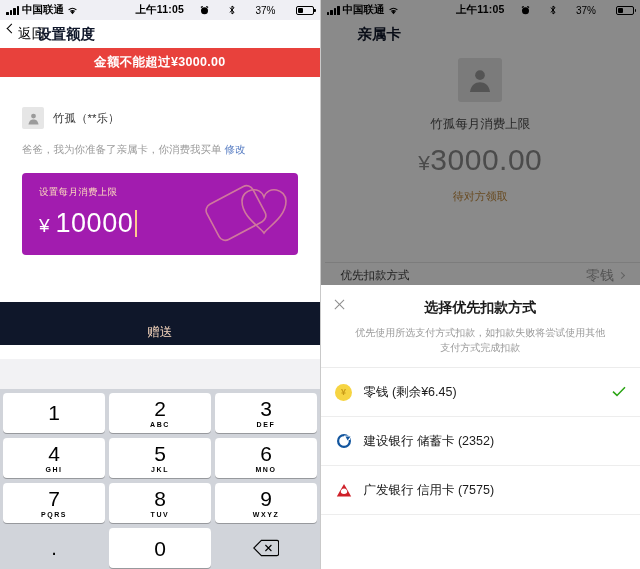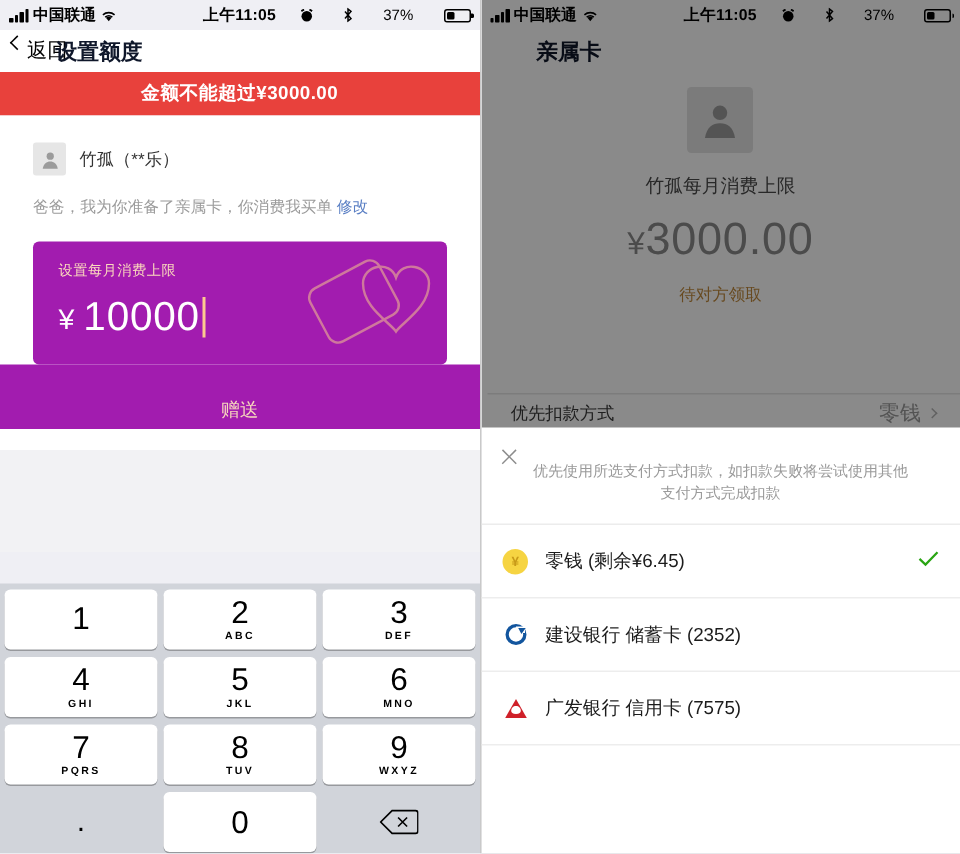--- a/index.html
+++ b/index.html
@@ -49,21 +49,21 @@
   .nav-title { position:absolute; left:0; right:0; 
                font-size:14.5px; font-weight:bold; color:#0f172a;margin-left:37px; }
 
   
   .banner {
     background:#e8413c; color:#fff; text-align:center;
     font-size:12.5px; font-weight:bold; padding:6px 0; letter-spacing:.3px;
   }
 
   
-  .card-white { background:#fff; padding:4px 0 14px 0; }
+  .card-white { background:#fff; padding:16px 0 14px 0; }
   .receiver { display:flex; align-items:center; gap:9px; padding:14px 22px 0 22px; }
   .avatar-sq { width:22px; height:22px; background:#e6e6e6; border-radius:2px;
                display:flex; align-items:center; justify-content:center; }
   .avatar-sq svg { display:block; }
   .receiver-name { font-size:11.5px; color:#333; }
   .wish {
     padding:14px 22px 0 22px; font-size:10.5px; color:#9b9b9b;
   }
   .wish .edit { color:#5a7fc4; }
 
@@ -76,21 +76,21 @@
   .amount-label { font-size:9.5px; color:#fbd9bd; letter-spacing:.3px; }
   .amount-row { display:flex; align-items:flex-end; margin-top:11px; }
   .yen { font-size:19px; color:#fff; line-height:1; margin-right:6px; margin-bottom:2px; }
   .amount-val { font-size:27px; color:#fff; line-height:1; letter-spacing:.5px; }
   .caret { width:1.5px; height:27px; background:#fdc98f; margin-left:2px; }
   .deco { position:absolute; right:-6px; top:2px; opacity:.55; }
 
   
   .gift {
     text-align:center; font-size:12.5px; color:#f6d6bd;
-    padding:22px 0 4px 0; background:#a21caf;
+    padding:22px 0 4px 0; background:#0f172a;margin-top:47px;
   }
 
   .left-fill { background:#f2f2f4; height:68px; }
 
   
   .keypad { position:absolute; left:0; bottom:0; width:320px; height:180px;
             background:#d1d4da; padding:4px 3px 4px 3px; }
   .krow { display:flex; gap:4px; margin-bottom:5px; height:40px; }
   .krow:last-child { margin-bottom:0; }
   .key {
@@ -361,20 +361,21 @@
           <span class="arrow"></span>
         </span>
       </div>
     </div>
 
     <div class="dim"></div>
 
     <div class="sheet">
       <div class="sheet-head">
         <span class="sheet-close"></span>
+        <div class="sheet-title">选择优先扣款方式</div>
         <div class="sheet-sub">优先使用所选支付方式扣款，如扣款失败将尝试使用其他支付方式完成扣款</div>
       </div>
 
       <div class="pay-row">
         <span class="pay-icon">
           <span class="coin">¥</span>
         </span>
         <span class="pay-label">零钱 (剩余¥6.45)</span>
         <span class="pay-check">
           <svg width="14" height="11" viewBox="0 0 14 11">

